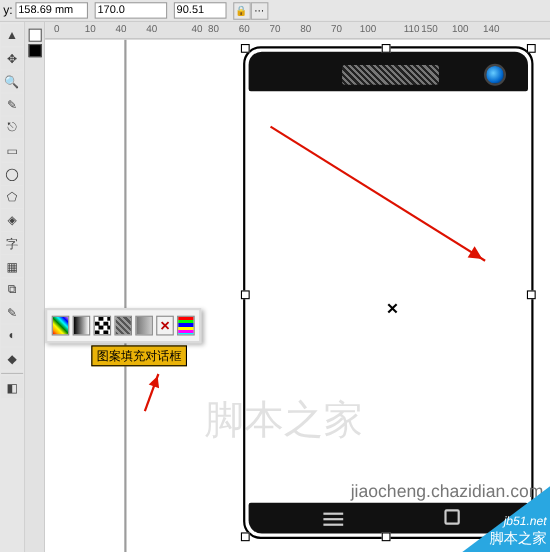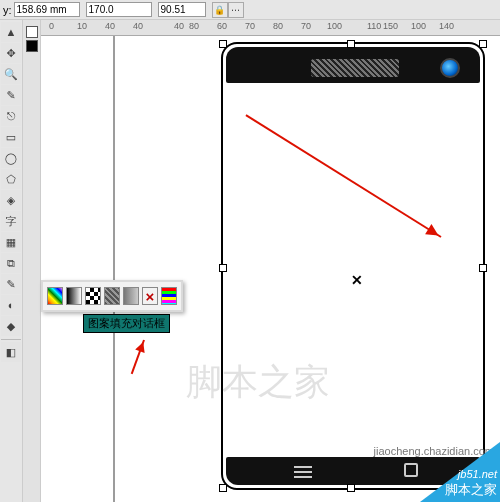--- a/index.html
+++ b/index.html
@@ -43,33 +43,33 @@
 .fill-flyout { position: absolute; left: 41px; top: 280px; width: 142px; height: 32px; background: #f2f2f2; border: 2px solid #dadada; box-shadow: 2px 2px 4px rgba(0,0,0,.3); display: flex; align-items: center; padding: 0 4px; gap: 3px; }
 .ff-b { width: 18px; height: 18px; border: 1px solid #888; cursor: pointer; }
 .ff-uniform { background: linear-gradient(45deg,red,orange,yellow,green,cyan,blue,violet); }
 .ff-fount { background: linear-gradient(90deg,#000,#fff); }
 .ff-patt { background: repeating-conic-gradient(#000 0 25%, #fff 0 50%) 0 0/8px 8px; }
 .ff-tex { background: repeating-linear-gradient(45deg,#555 0 2px,#999 2px 4px); }
 .ff-ps { background: linear-gradient(90deg,#777,#ccc); }
 .ff-none { display: flex; align-items: center; justify-content: center; color: #b00; font-weight: bold; font-size: 15px; }
 .ff-dlg { background: linear-gradient(to bottom,#f00 0 3px,#0f0 3px 6px,#00f 6px 9px,#ff0 9px 12px,#f0f 12px 15px,#0ff 15px 18px); }
 
-.tooltip { position: absolute; left: 83px; top: 314px; background: #0f766e; border: 1px solid #000; padding: 1px 4px; font-size: 11px; white-space: nowrap; }
+.tooltip { position: absolute; left: 83px; top: 314px; background: #eab308; border: 1px solid #000; padding: 1px 4px; font-size: 11px; white-space: nowrap; }
 
 .arrow1 { position: absolute; left: 102px; top: 304px; width: 2px; height: 36px; background: #d10; transform: rotate(20deg); transform-origin: top; }
 .arrow1::after { content: ""; position: absolute; top: -3px; left: -4px; border: 5px solid transparent; border-bottom: 10px solid #d10; }
 .arrow2 { position: absolute; left: 170px; top: 200px; width: 230px; height: 2px; background: #d10; transform: rotate(32deg); transform-origin: right; }
 .arrow2::after { content: ""; position: absolute; right: -3px; top: -5px; border: 6px solid transparent; border-left: 12px solid #d10; }
 
 .wm-band { position: absolute; left: 145px; width: 280px; top: 322px; font-size: 36px; font-weight: 500; color: rgba(120,120,120,0.22); }
 
 .corner-badge { position: absolute; right: 0; bottom: 0; width: 0; height: 0; border-right: 80px solid #29a7e1; border-top: 60px solid transparent; }
 .corner-text { position: absolute; right: 3px; bottom: 3px; color: #fff; font-size: 13px; }
 .corner-sub  { position: absolute; right: 3px; bottom: 22px; color: #fff; font-size: 11px; font-style: italic; }
-.footer-url { position: absolute; right: 6px; bottom: 45px; font-size: 11px; color: #777; padding-left: 38px; }
+.footer-url { position: absolute; right: 6px; bottom: 45px; font-size: 16px; color: #777; padding-left: 38px; }
 </style>
 </head>
 <body>
 
 <div class="topbar">
   <div class="fld">
     <span>y:</span>
     <input class="coord-input" value="158.69 mm" style="">
   </div>
   <div class="fld">

